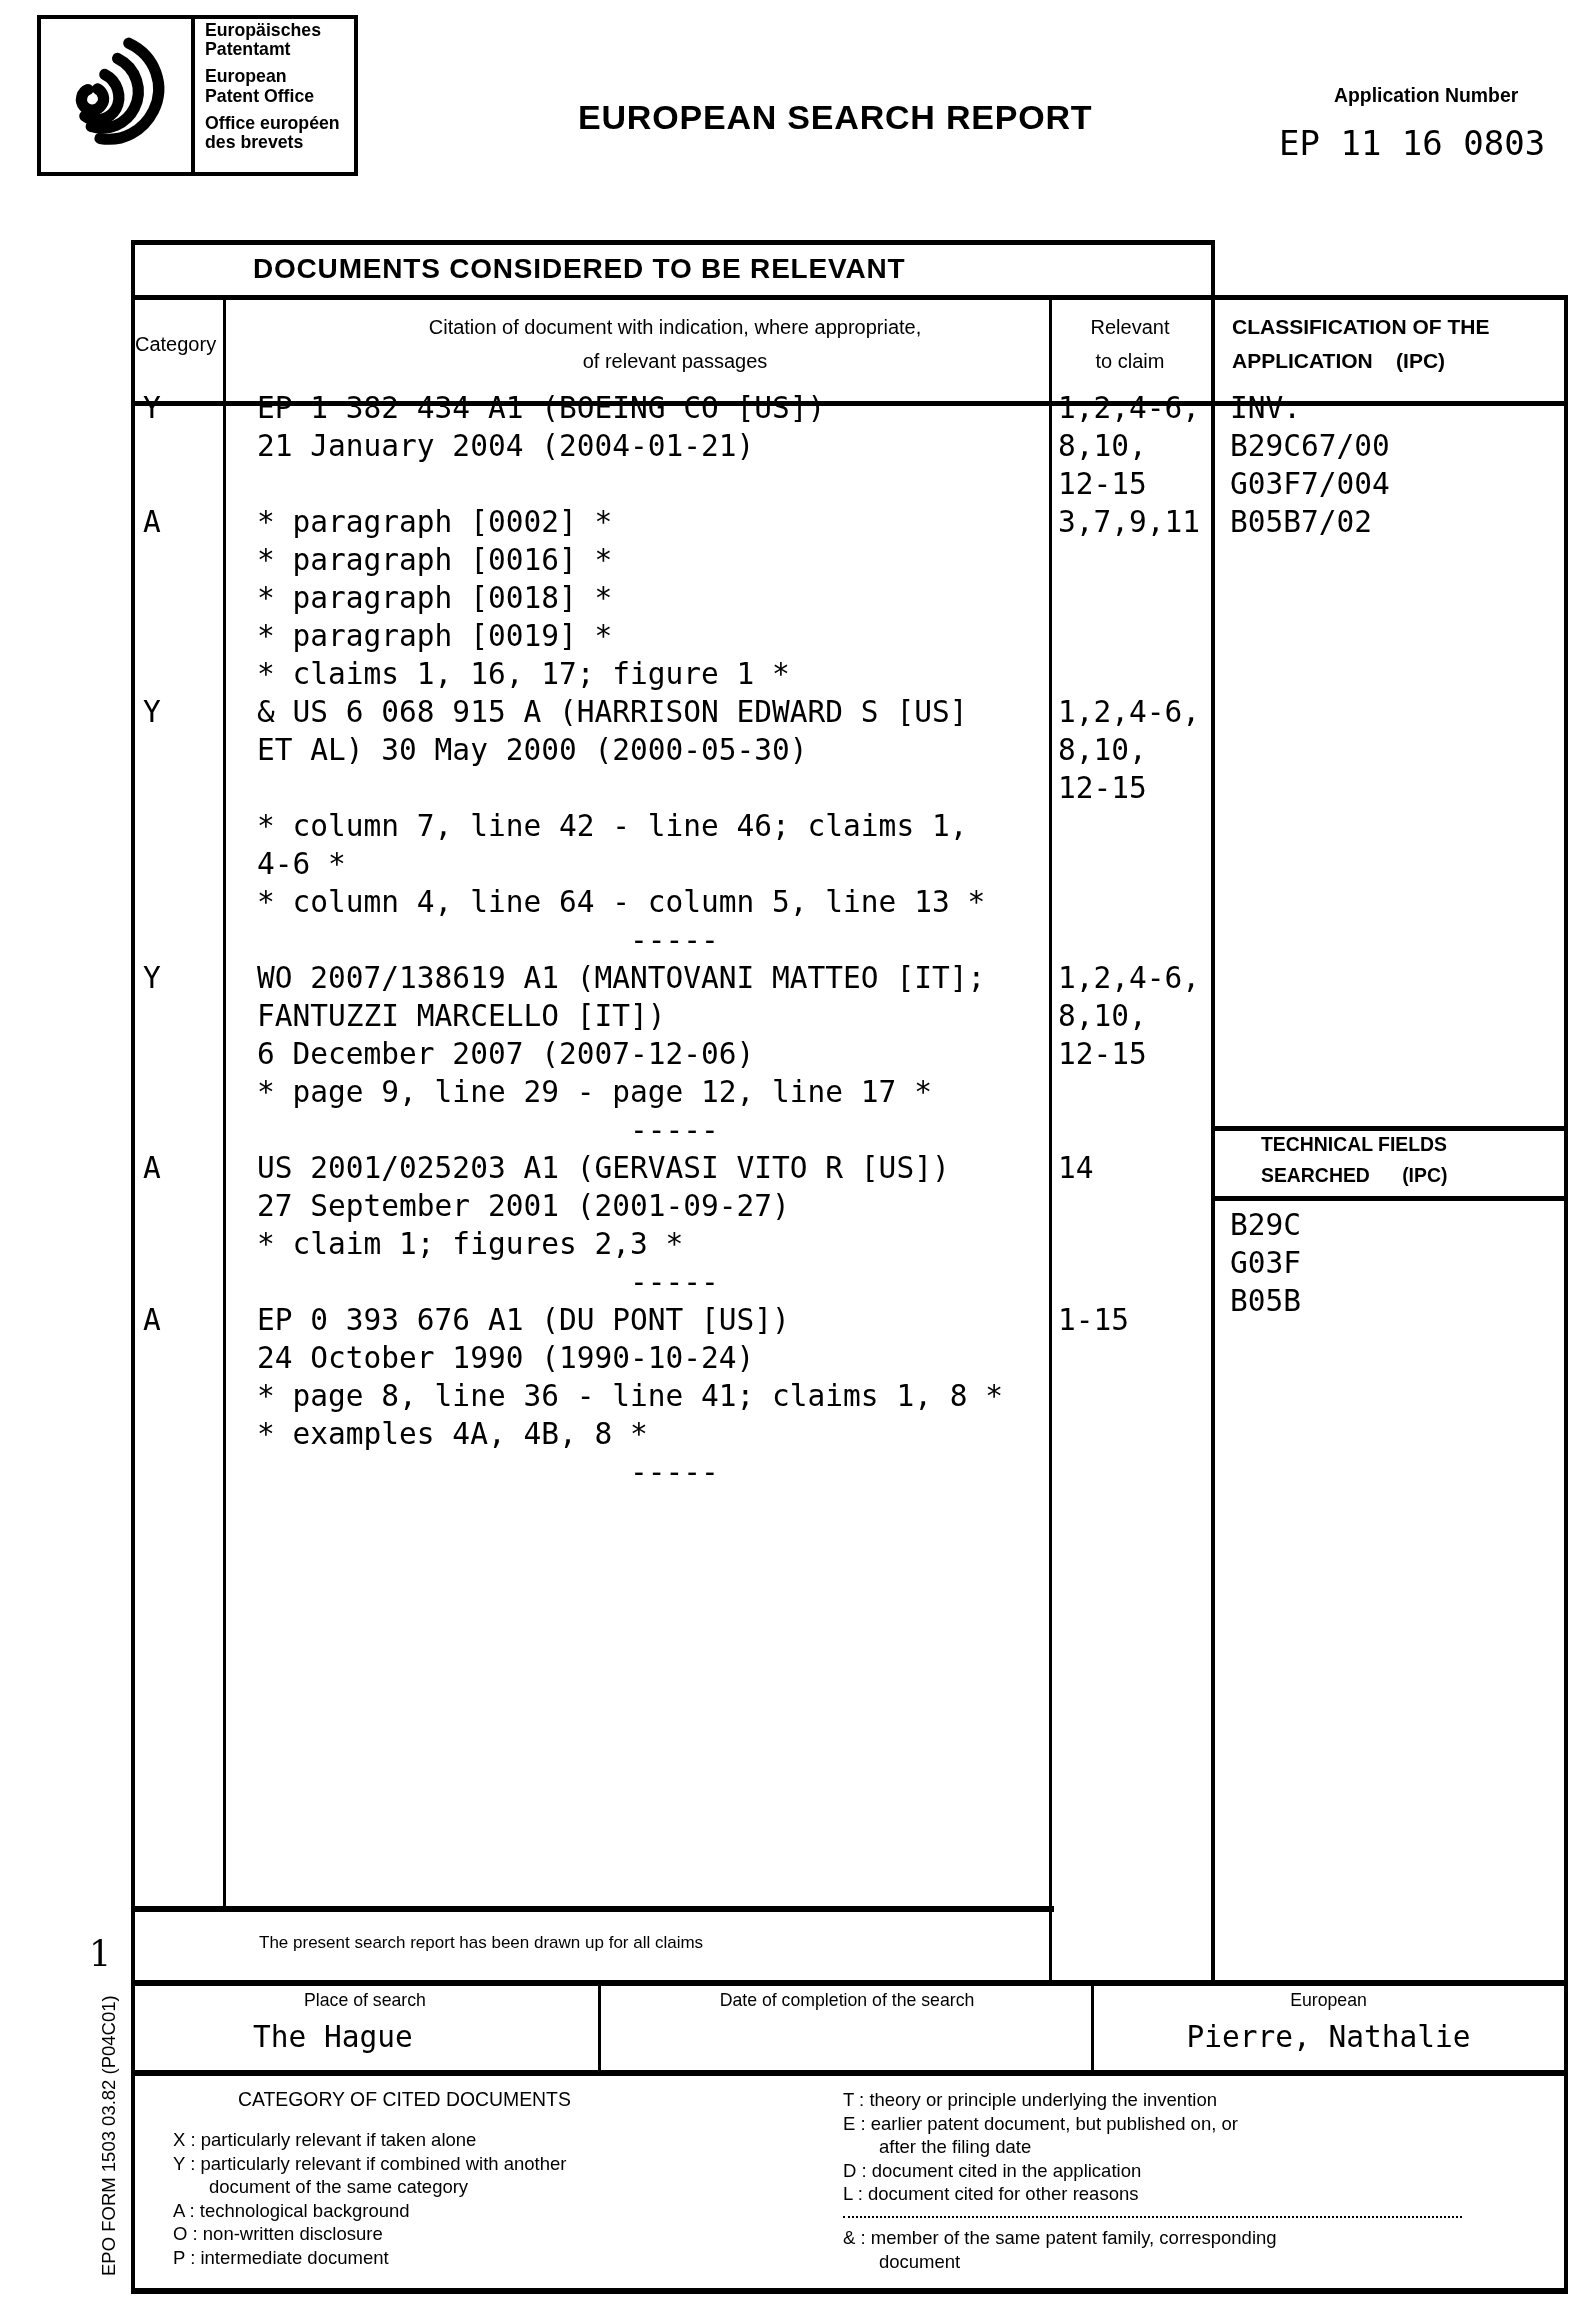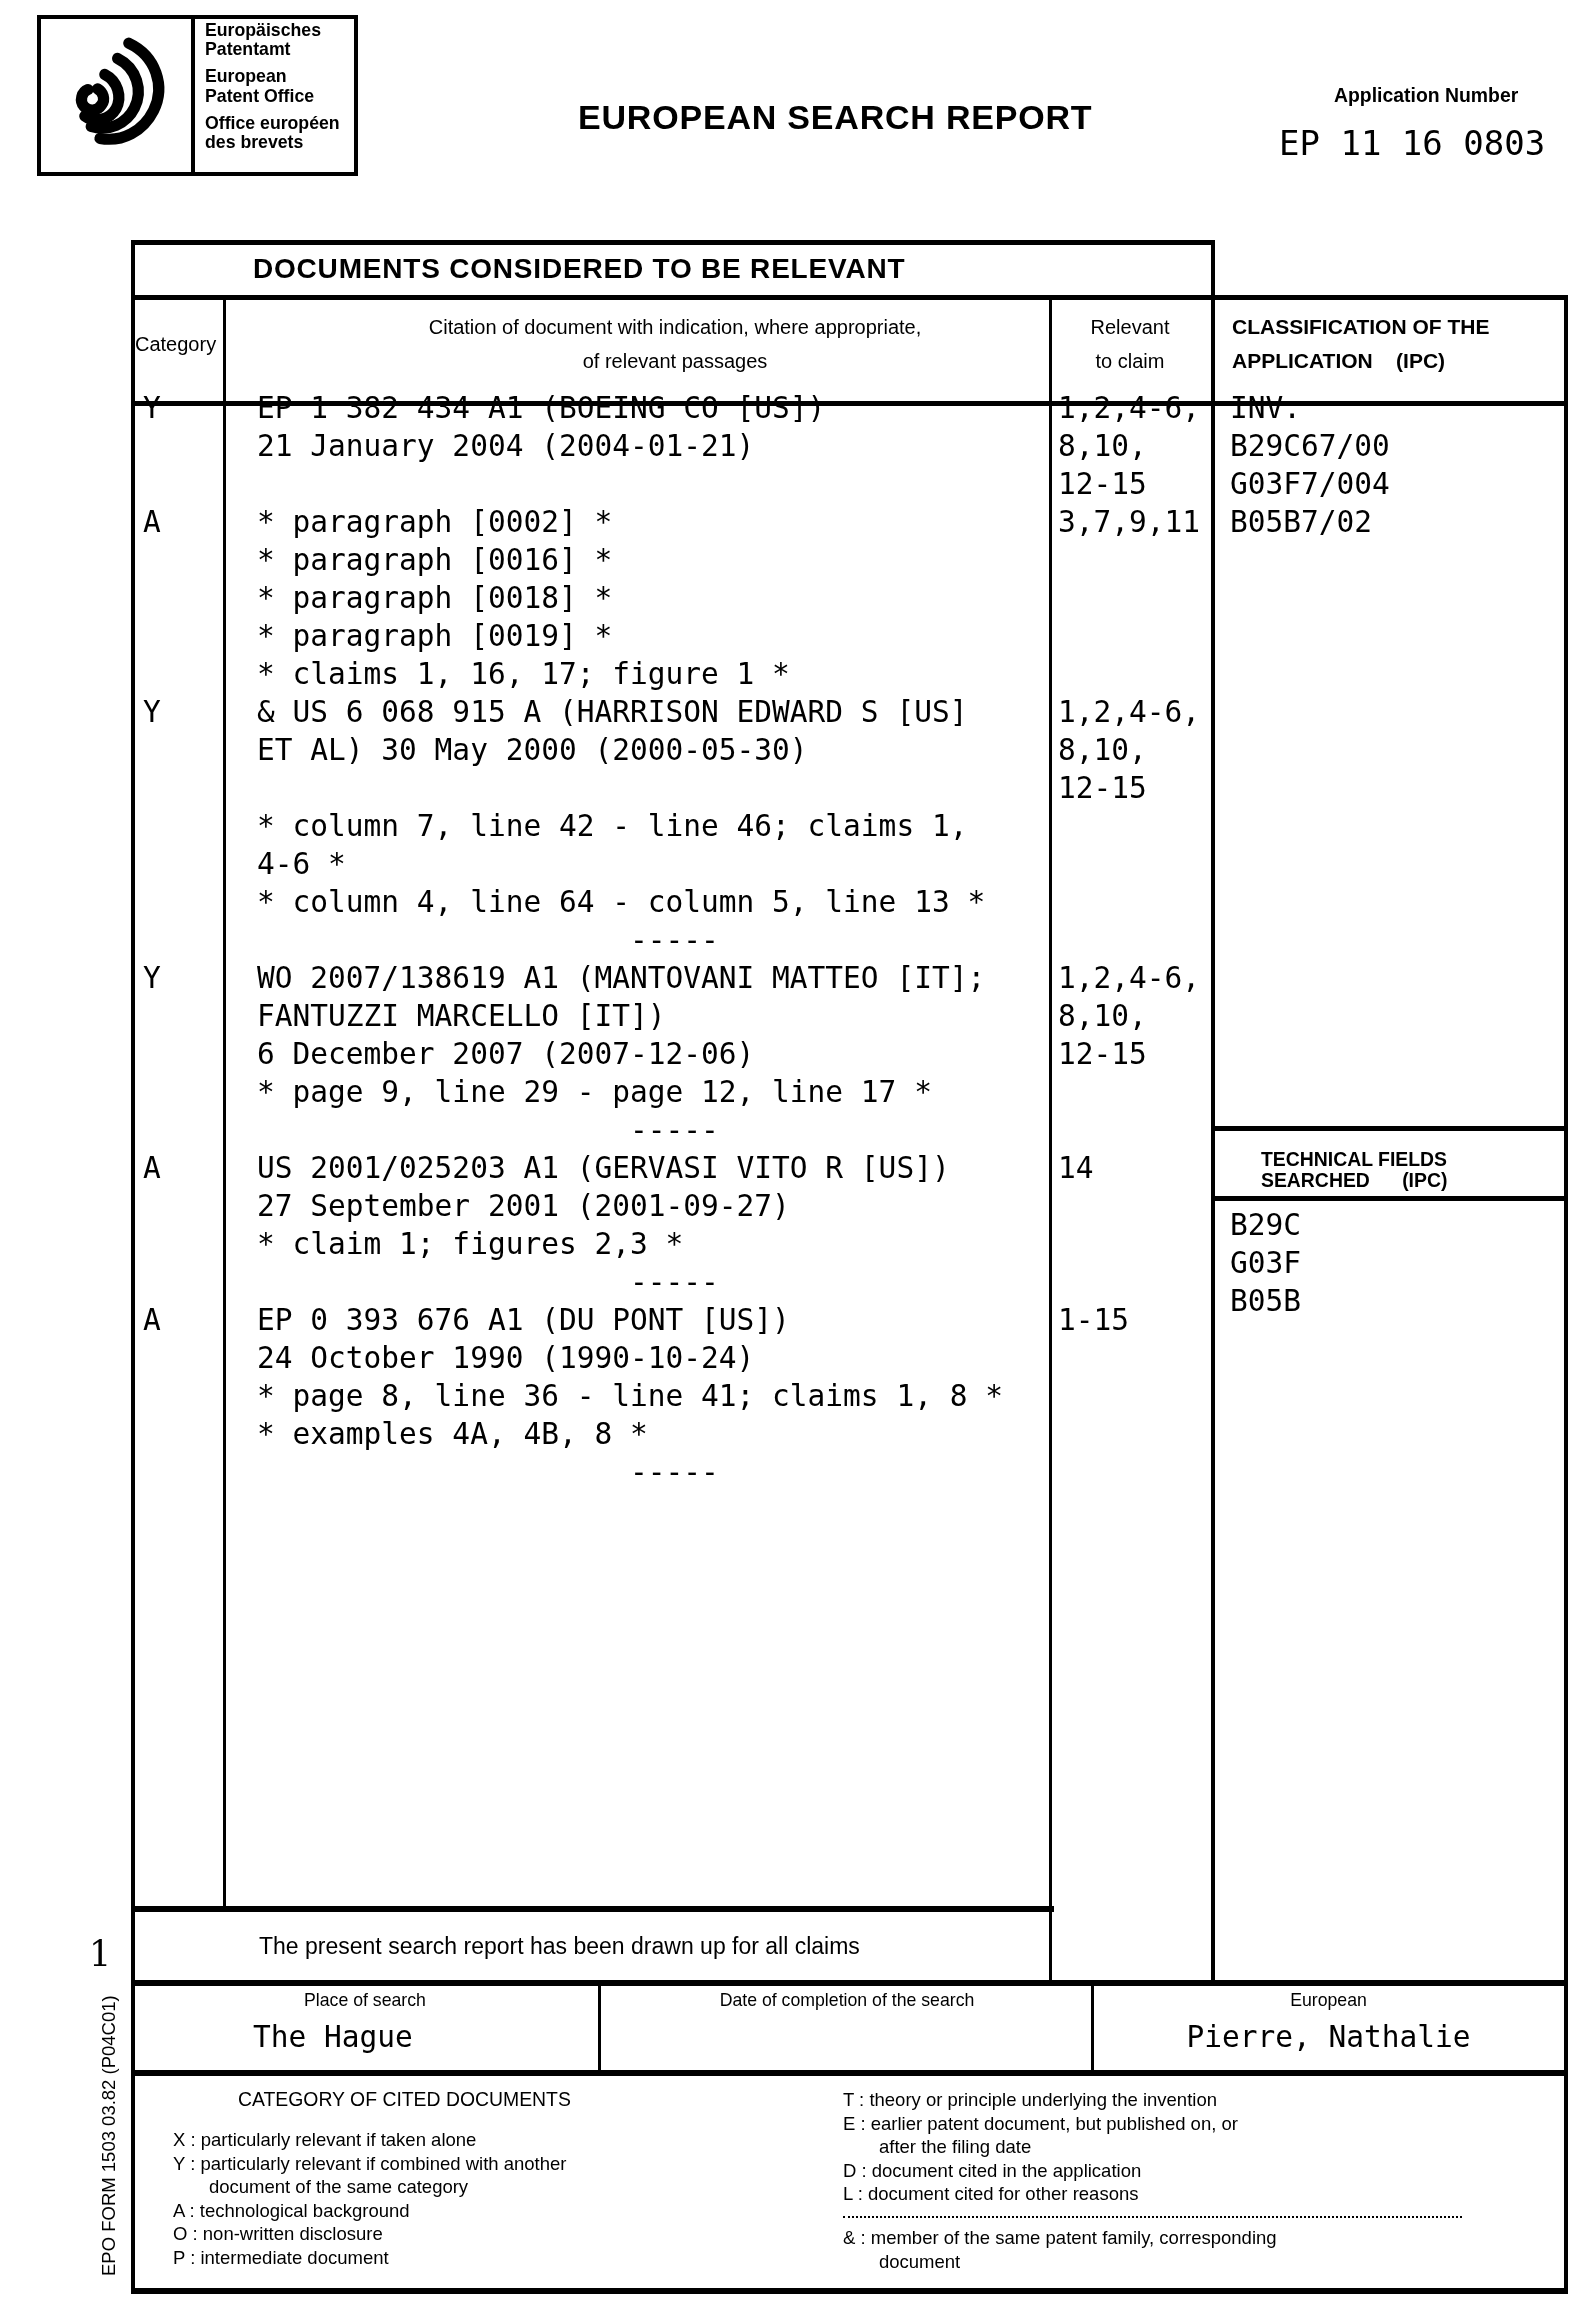--- a/index.html
+++ b/index.html
@@ -24,21 +24,21 @@
   .doc-title { left:578px; top:98px; font-size:34px; font-weight:bold; letter-spacing:0.8px; }
   .app-label { left:1334px; top:84px; font-size:19.4px; font-weight:bold; }
   .app-num   { left:1279px; top:123px; font-size:34px; }
 
   
   .tbl-title { left:253px; top:253px; font-size:28px; font-weight:bold; letter-spacing:0.8px; }
   .hdr { font-size:20px; line-height:34px; white-space:pre; }
   .body-pre { font-size:29.5px; line-height:38px; }
 
   
-  .drawnup { left:259px; top:1933px; font-size:23px; }
+  .drawnup { left:259px; top:1933px; font-size:17px; }
   .flabel { top:1990px; font-size:17.7px; }
   .fvalue { top:2020px; font-size:29.5px; }
   .legend { font-size:18.5px; line-height:23.6px; white-space:pre; }
   .dotline { left:843px; top:2216px; width:619px; border-top:2.5px dotted #000; height:0; }
   .pagenum { left:89px; top:1934px; font-size:35px; font-family:"DejaVu Serif", serif; }
   .formcode { left:98px; top:2276px; font-size:18.5px; white-space:nowrap;
               transform:rotate(-90deg); transform-origin:0 0; }
 </style>
 </head>
 <body>
@@ -181,21 +181,21 @@
 
 1-15
 
 
 
 </pre>
   <pre class="abs body-pre" style="left:1230px; top:389px;">INV.
 B29C67/00
 G03F7/004
 B05B7/02</pre>
-  <div class="abs hdr b pre" style="left:1261px; top:1129px; font-size:19.4px; line-height:21px;margin-top:20px;">TECHNICAL FIELDS
+  <div class="abs hdr b pre" style="left:1261px; top:1129px; font-size:19.4px; line-height:31px;">TECHNICAL FIELDS
 SEARCHED      (IPC)</div>
   <pre class="abs body-pre" style="left:1230px; top:1206px;">B29C
 G03F
 B05B</pre>
 
   <div class="abs drawnup">The present search report has been drawn up for all claims</div>
 
   <div class="abs flabel ctr" style="left:131px;  width:468px;">Place of search</div>
   <div class="abs flabel ctr" style="left:602px;  width:490px;">Date of completion of the search</div>
   <div class="abs flabel ctr" style="left:1094px; width:469px;">European</div>

